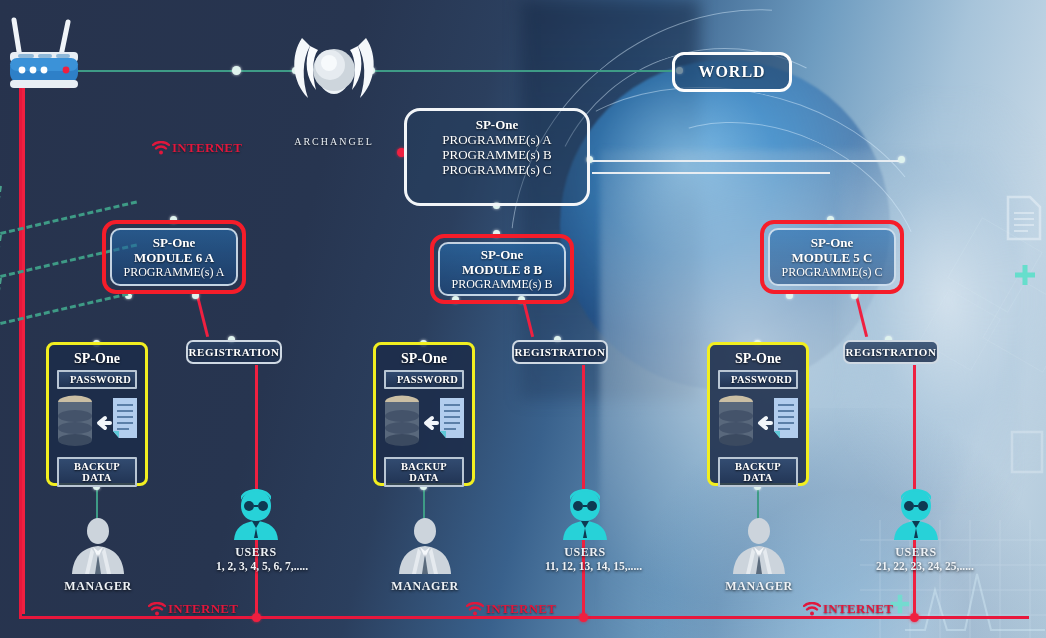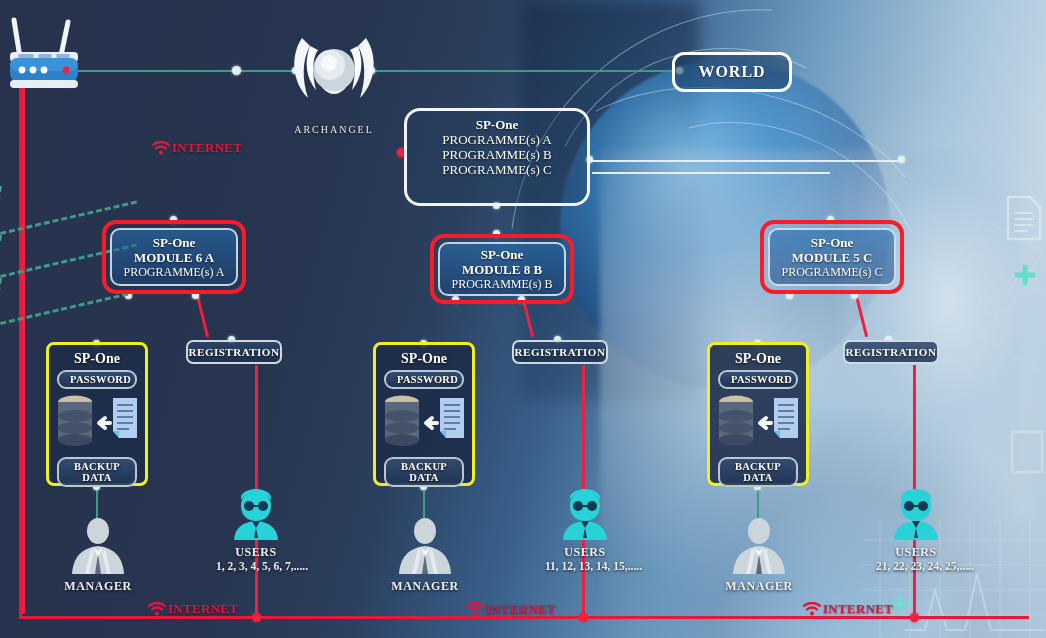--- a/index.html
+++ b/index.html
@@ -80,37 +80,37 @@
   .regbox { position:absolute; border:2px solid #cfd9e3; border-radius:7px;
     background: linear-gradient(180deg, rgba(45,70,105,0.85), rgba(30,48,78,0.85));
     color:#fff; font-size:11px; font-weight:bold; letter-spacing:0.5px;
     display:flex; align-items:center; justify-content:center;
     text-shadow:0 1px 2px rgba(0,0,0,0.8); }
 
   .dbbox { position:absolute; border:3px solid #f2ef20; border-radius:8px;
     background: rgba(28,44,74,0.88); padding:5px 6px; }
   .dbbox .title { color:#fff; font-size:14px; font-weight:bold; text-align:center; line-height:17px;
     text-shadow:0 1px 2px rgba(0,0,0,0.8); }
-  .subbox { border:2px solid #b9c6d4; border-radius:9px; margin:3px 2px;
+  .subbox { border:2px solid #b9c6d4; border-radius:1px; margin:3px 2px;
     background: linear-gradient(180deg, rgba(52,78,116,0.9), rgba(33,52,84,0.9));
     color:#fff; font-size:10.5px; font-weight:bold; text-align:center; letter-spacing:0.3px;
     padding:2px 11px; text-shadow:0 1px 2px rgba(0,0,0,0.8); }
   .dbmid { position:relative; height:62px; margin:3px 0; }
 
   .figure { position:absolute; text-align:center; }
   .figure .cap { color:#eef2f6; font-size:12px; font-weight:bold; letter-spacing:0.6px;
     text-shadow:0 1px 3px rgba(0,0,0,0.85); margin-top:1px; }
   .figure .nums { color:#eef2f6; font-size:11.5px; font-weight:bold;
     text-shadow:0 1px 3px rgba(0,0,0,0.85); white-space:nowrap; }
 
   .inetlabel { position:absolute; display:flex; align-items:center; gap:2px;
     color:#e0173c; font-size:13px; font-weight:bold; letter-spacing:0.3px;
     text-shadow:0 1px 2px rgba(0,0,0,0.5); }
   .archangel { position:absolute; text-align:center; }
-  .archangel .cap { color:#e9eef3; font-size:10px; letter-spacing:2px; margin-top:8px;
+  .archangel .cap { color:#e9eef3; font-size:10px; letter-spacing:2px; margin-top:20px;
     text-shadow:0 1px 2px rgba(0,0,0,0.7); }
 </style>
 </head>
 <body>
 
 <div id="stage">
 
   <div class="bg-base2"></div>
   <div class="bg-darkfig"></div>
   <div class="bg-globe"></div>

